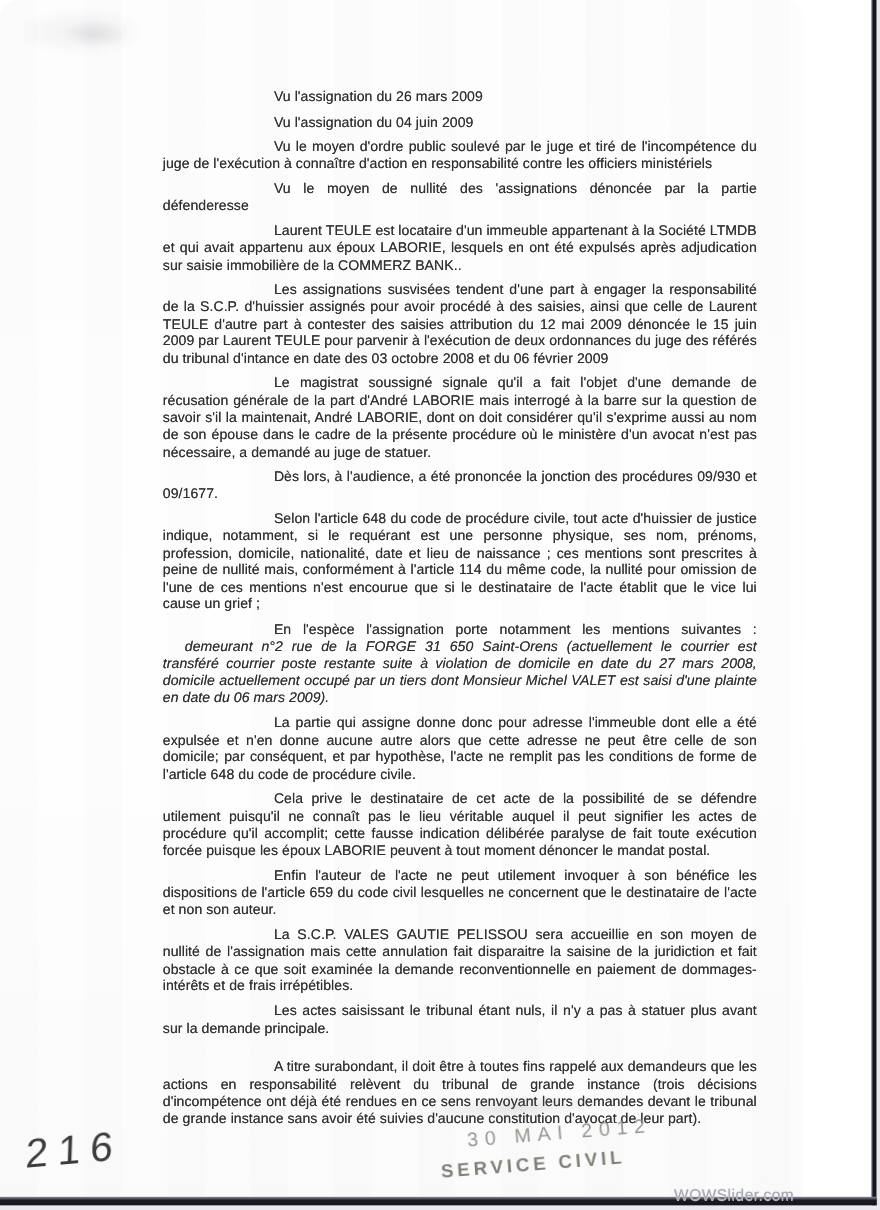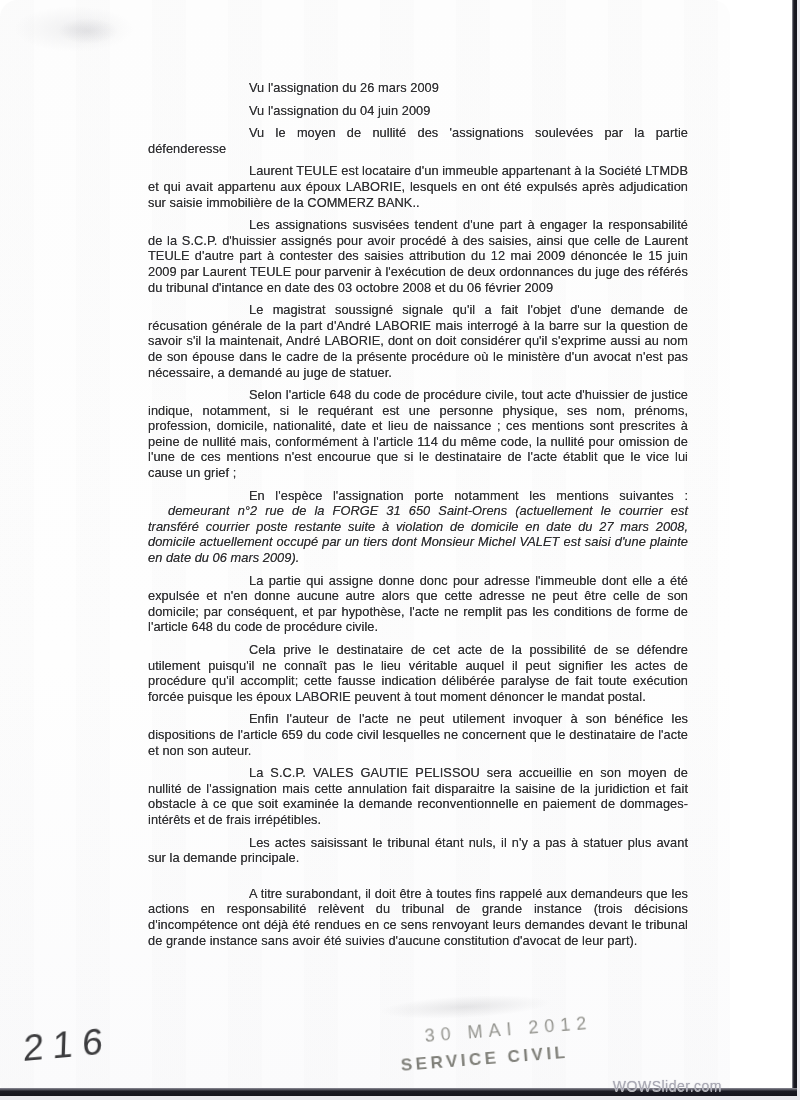--- a/index.html
+++ b/index.html
@@ -112,24 +112,26 @@
 <body>
 
 <div class="page">
 
   <div class="smudge smudge-a"></div>
   <div class="smudge smudge-b"></div>
 
   <div class="content">
     <p class="para">Vu l'assignation du 26 mars 2009</p>
     <p class="para">Vu l'assignation du 04 juin 2009</p>
-    <p class="para">Vu le moyen de nullité des 'assignations soulevées par la partie défenderesse</p>
+    <p class="para">Vu le moyen d'ordre public soulevé par le juge et tiré de l'incompétence du juge de l'exécution à connaître d'action en responsabilité contre les officiers ministériels</p>
+    <p class="para">Vu le moyen de nullité des 'assignations dénoncée par la partie défenderesse</p>
     <p class="para">Laurent TEULE est locataire d'un immeuble appartenant à la Société LTMDB et qui avait appartenu aux époux LABORIE, lesquels en ont été expulsés après adjudication sur saisie immobilière de la COMMERZ BANK..</p>
     <p class="para">Les assignations susvisées tendent  d'une part à engager la responsabilité de la S.C.P. d'huissier assignés pour avoir procédé à des saisies, ainsi que celle de Laurent TEULE  d'autre part à contester des saisies attribution du 12 mai 2009 dénoncée le  15 juin 2009  par Laurent TEULE pour parvenir à l'exécution de deux ordonnances du juge des référés du tribunal d'intance en date des 03 octobre 2008 et du  06 février 2009</p>
     <p class="para">Le magistrat soussigné signale qu'il a fait l'objet d'une demande de récusation générale de la part d'André LABORIE mais interrogé à la barre sur la question de savoir s'il la maintenait, André LABORIE, dont on doit considérer qu'il s'exprime aussi au nom de son épouse dans le cadre de la présente procédure où le ministère d'un avocat n'est pas nécessaire, a demandé au juge de statuer.</p>
+    <p class="para">Dès lors, à l'audience, a été prononcée la jonction des procédures 09/930 et 09/1677.</p>
     <p class="para">Selon l'article 648 du code de procédure civile, tout acte d'huissier de justice indique, notamment, si le requérant est une personne physique, ses nom, prénoms, profession, domicile, nationalité, date et lieu de naissance ; ces mentions sont prescrites à peine de nullité mais,  conformément à l'article 114 du même code, la nullité pour omission de l'une de ces mentions n'est encourue que si le destinataire de l'acte établit que le vice lui cause un grief ;</p>
     <p class="para"><span>En l'espèce l'assignation porte notamment les mentions suivantes : </span><em>demeurant n°2 rue de la FORGE 31 650 Saint-Orens (actuellement le courrier est transféré  courrier poste restante suite à violation de domicile en date du 27 mars 2008, domicile actuellement  occupé par un tiers dont Monsieur Michel VALET est saisi d'une plainte en date du 06 mars 2009).</em></p>
     <p class="para">La partie qui assigne donne donc pour adresse l'immeuble dont elle a été expulsée et n'en donne aucune autre alors que cette adresse ne peut être celle de son domicile; par conséquent, et par hypothèse, l'acte ne remplit pas les conditions de forme de l'article 648 du code de procédure civile.</p>
     <p class="para">Cela prive le destinataire de cet acte de la possibilité de se défendre utilement puisqu'il ne connaît pas le lieu véritable auquel il peut signifier les actes de procédure qu'il accomplit; cette fausse indication délibérée paralyse de fait toute exécution forcée puisque les époux LABORIE peuvent à tout moment dénoncer le mandat postal.</p>
     <p class="para">Enfin l'auteur de l'acte ne peut utilement invoquer à son bénéfice les dispositions de l'article 659 du code civil lesquelles ne concernent que le destinataire de l'acte et non son auteur.</p>
     <p class="para">La S.C.P. VALES GAUTIE  PELISSOU  sera accueillie en son moyen de nullité de l'assignation mais cette annulation fait disparaitre la saisine de la juridiction et fait obstacle à ce que soit examinée la demande reconventionnelle en paiement de dommages-intérêts et de frais irrépétibles.</p>
     <p class="para">Les actes saisissant le tribunal étant nuls, il n'y a pas à statuer plus avant sur la demande principale.</p>
     <p class="para gap-lg">A  titre surabondant, il doit être à toutes fins rappelé aux demandeurs  que les actions en responsabilité relèvent du tribunal de grande instance (trois décisions d'incompétence ont déjà été rendues en ce sens renvoyant leurs demandes devant le tribunal de grande instance sans avoir été suivies d'aucune constitution d'avocat de leur part).</p>
   </div>
 

